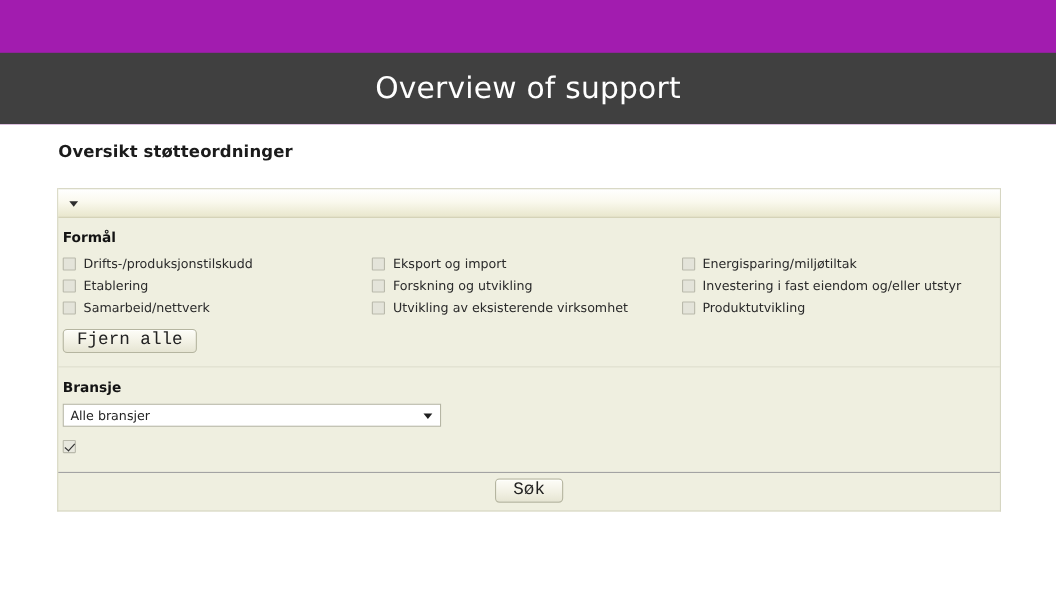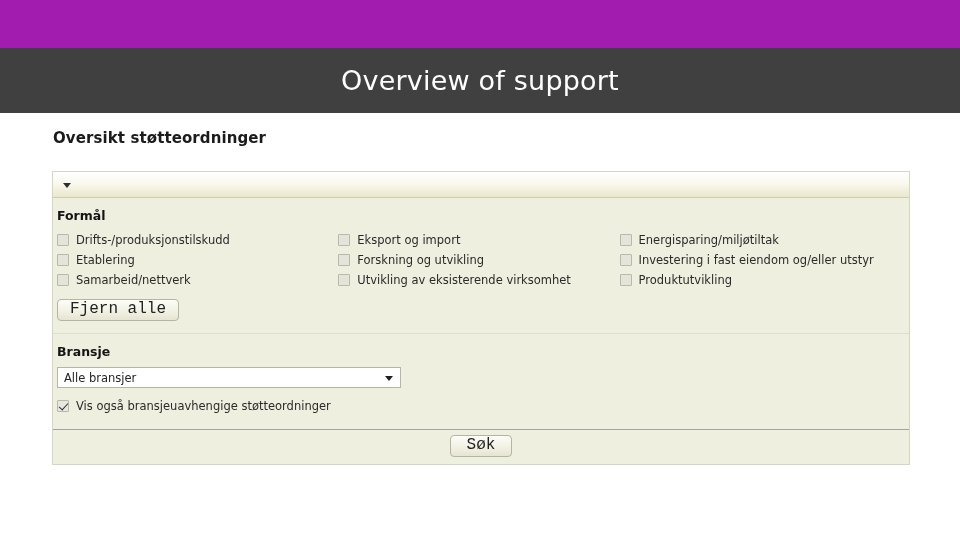--- a/index.html
+++ b/index.html
@@ -294,21 +294,20 @@
       <div class="section">
         <div class="section-title">Bransje</div>
 
         <div class="select-box">
           <span class="sel-value">Alle bransjer</span>
           <span class="sel-arrow"></span>
         </div>
 
         <div class="cb-row">
           <span class="cbx checked"></span>
-          <span class="cb-label">Vis også bransjeuavhengige støtteordninger</span>
         </div>
       </div>
 
       <div class="submit-row">
         <button class="btn btn-sok">Søk</button>
       </div>
 
     </div>
   </div>
 </div>

